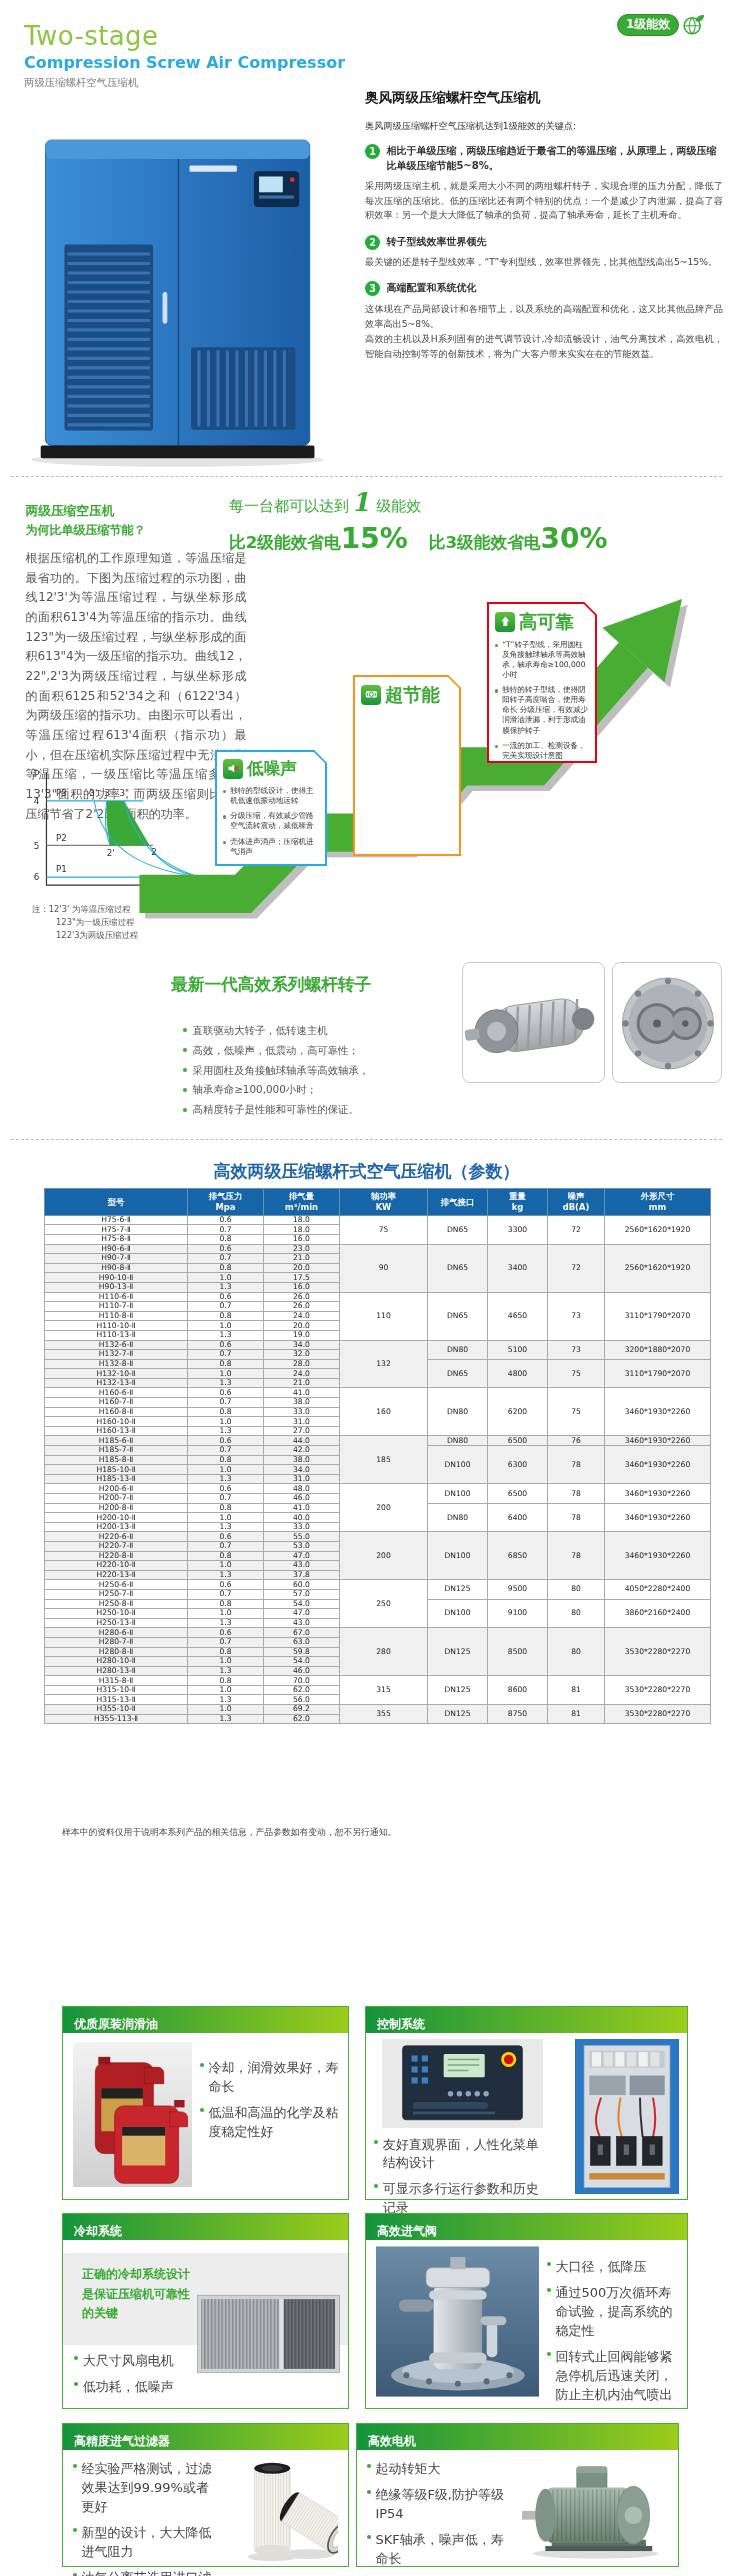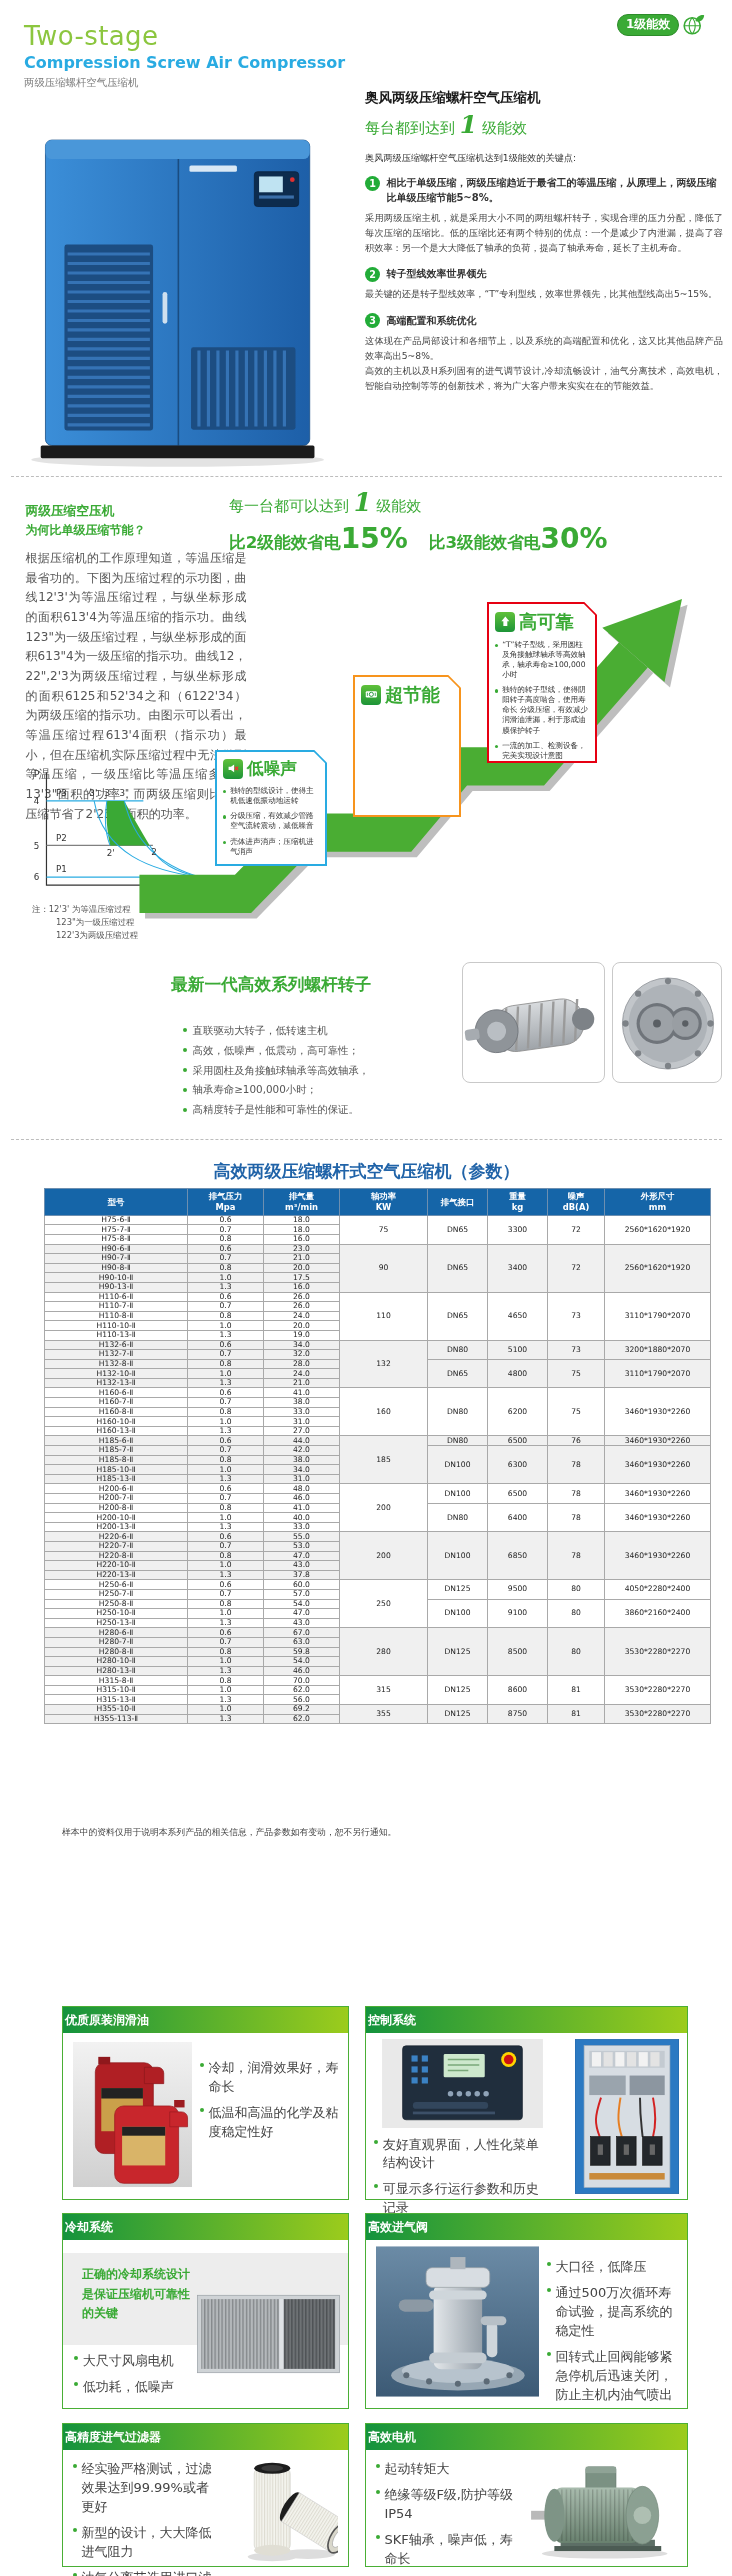--- a/index.html
+++ b/index.html
@@ -59,21 +59,21 @@
 .dashed{border-top:0.8px dashed #bdbdbd}
 
 .tbl-title{width:100%;text-align:center;font-size:17px;font-weight:bold;color:#2063a8}
 table.spec{border-collapse:collapse;table-layout:fixed;width:665px;background:#fff}
 table.spec th{background:#1565a8;color:#fff;font-size:8.4px;font-weight:bold;border:0.8px solid #6d8fb0;padding:2.4px 0;line-height:1.25}
 table.spec td{border:0.8px solid #a9a9a9;font-size:7.6px;color:#222;text-align:center;height:9.6px;padding:0 0.8px;line-height:1.05;background:#fff}
 table.spec tr.shaded td{background:#f0f0f0}
 .tbl-note{font-size:8.8px;color:#444}
 
 .gbox{position:absolute;border:0.8px solid #4aaf35;background:#fff}
-.ghead{height:26px;background:linear-gradient(90deg,#14933d,#9ccc1c);display:flex;align-items:center;padding-left:2px}
+.ghead{height:26px;background:linear-gradient(90deg,#14933d,#9ccc1c);display:flex;align-items:flex-end;padding-left:11px}
 .ghead .gt{color:#fff;font-size:12px;font-weight:bold}
 .gcontent{position:relative;padding:8px 9.6px;display:flex;gap:8px}
 .glist{list-style:none}
 .glist li{display:flex;gap:4.8px;margin-top:7.2px}
 .glist .dot{flex:none;width:4px;height:4px;border-radius:50%;background:#3aaa35;margin-top:4px}
 .glist .txt{font-size:13px;color:#444;line-height:1.45}
 .cool-note{position:absolute;left:0;top:12.7px;width:100%;height:92px;background:#ededed}
 .cool-note .txt{font-size:12px;font-weight:bold;color:#3aaa35;line-height:1.6;white-space:pre-line;padding:12.7px 0 0 19px}
 svg{display:block}
 </style>
@@ -119,23 +119,20 @@
       <circle cx="340" cy="88" r="3" fill="#e03030"></circle>
       <rect x="298" y="108" width="44" height="4" fill="#3a6ea8"></rect>
       <rect x="210" y="70" width="60" height="8" rx="2" fill="#d9e8f5"></rect>
       <rect x="176" y="230" width="6" height="40" rx="3" fill="#cfe0ef"></rect>
       <rect x="22" y="424" width="346" height="16" rx="2" fill="#1b1b1b"></rect>
     </svg>
   </div>
 
   <div class="abs intro" style="left:365px;top:89px;width:358px">
     <h2>奥风两级压缩螺杆空气压缩机</h2>
-    <div class="sub">
-      <span class="pre">每台都到达到 </span><span class="big serif-big">1</span><span class="pre"> 级能效</span>
-    </div>
     <p class="lead">奥风两级压缩螺杆空气压缩机达到1级能效的关键点:</p>
 
     <div class="item-head">
       <span class="numc">1</span>
       <span class="ititle">相比于单级压缩，两级压缩趋近于最省工的等温压缩，从原理上，两级压缩比单级压缩节能5~8%。</span>
     </div>
     <p class="ibody">采用两级压缩主机，就是采用大小不同的两组螺杆转子，实现合理的压力分配，降低了每次压缩的压缩比。低的压缩比还有两个特别的优点：一个是减少了内泄漏，提高了容积效率：另一个是大大降低了轴承的负荷，提高了轴承寿命，延长了主机寿命。</p>
 
     <div class="item-head">
       <span class="numc">2</span>
@@ -234,21 +231,21 @@
             <span class="txt">分级压缩，有效减少管路空气流转震动，减低噪音</span>
           </li>
           <li>
             <span class="dot"></span>
             <span class="txt">壳体进声消声；压缩机进气消声</span>
           </li>
         </ul>
     </div>
   </div>
 
-  <div class="fbox" style="left:353px;top:675px;width:108px;height:142px">
+  <div class="fbox" style="left:353px;top:675px;width:108px;height:181px">
     <div class="shell" style="background:#f7941d"></div>
     <div class="inner">
       <div class="fhead">
         <span class="fico">
           <svg width="12.7" height="12.7" viewBox="0 0 16 16">
               <rect x="1" y="4" width="14" height="8" rx="1.5" fill="#fff"></rect>
               <circle cx="8" cy="8" r="2.6" fill="none" stroke="#1d9438" stroke-width="1.2"></circle>
               <path d="M3 6v4M13 6v4" stroke="#1d9438" stroke-width="1"></path>
             </svg>
         </span>
@@ -1008,21 +1005,21 @@
             <ellipse cx="82" cy="119" rx="12" ry="31" fill="#1d1d1d"></ellipse>
             <rect x="82" y="88" width="106" height="62" fill="url(#ffin)" stroke="#ccc"></rect>
             <ellipse cx="188" cy="119" rx="16" ry="31" fill="#d9d7cb" stroke="#555" stroke-width="3"></ellipse>
             <ellipse cx="188" cy="119" rx="9" ry="20" fill="#fff" stroke="#999"></ellipse>
           </g>
         </svg>
       </span>
     </div>
   </div>
 
-  <div class="gbox" style="left:365px;top:2423px;width:323px;height:144px">
+  <div class="gbox" style="left:356px;top:2423px;width:323px;height:144px">
     <div class="ghead">
         <span class="gt">高效电机</span>
       </div>
     <div class="gcontent" style="padding:3.2px 9.6px">
       <ul class="glist" style="width:50%">
           <li>
             <span class="dot"></span>
             <span class="txt">起动转矩大</span>
           </li>
           <li>

